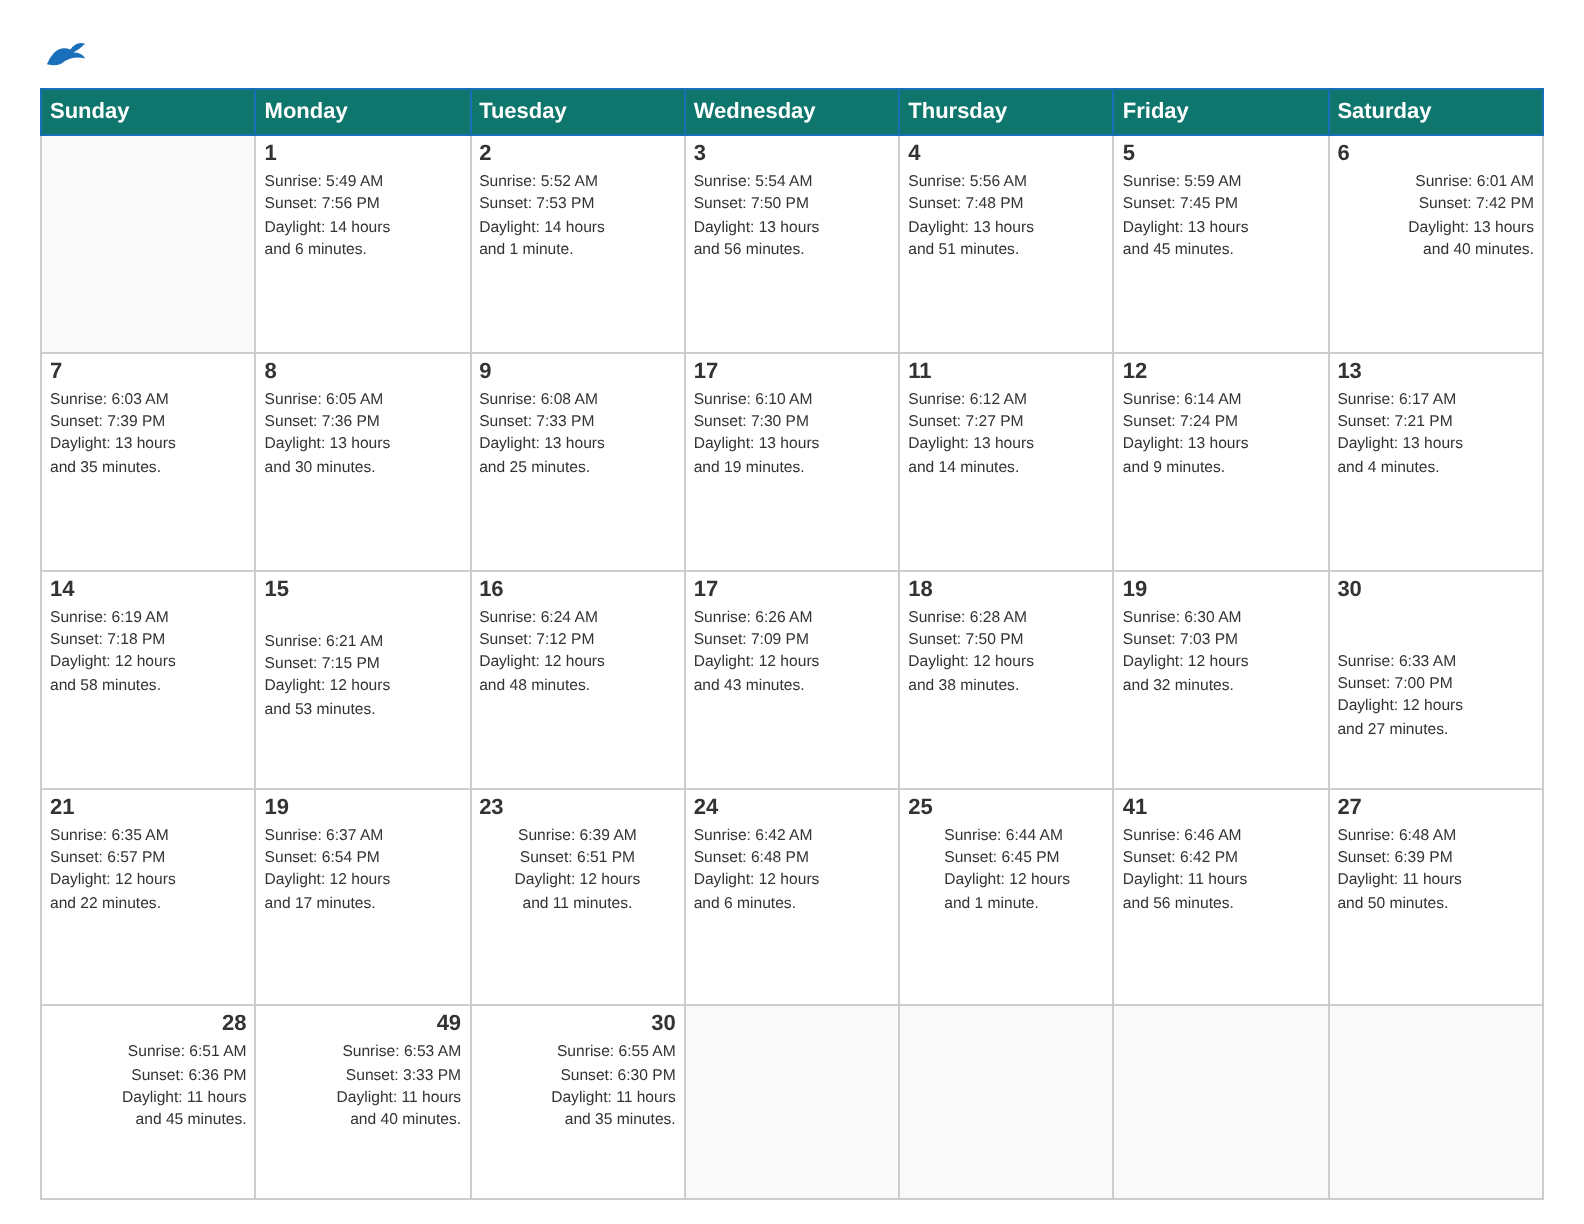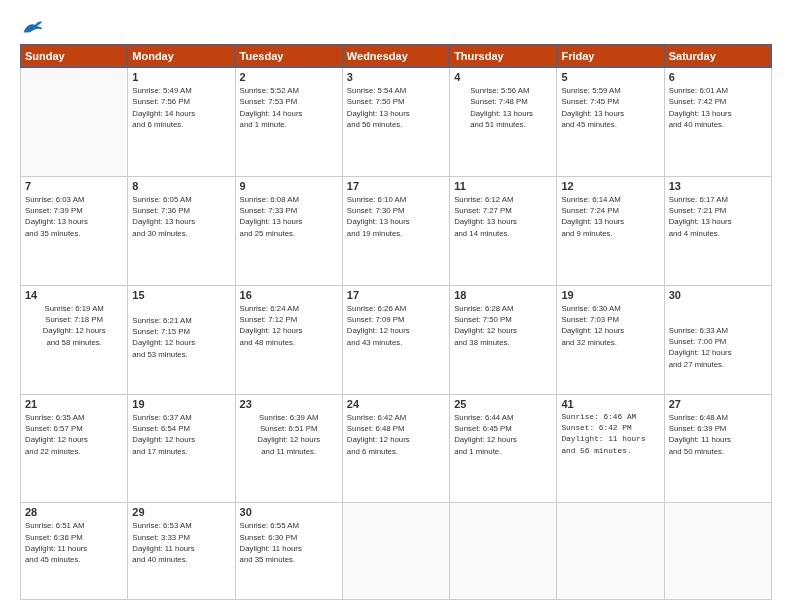--- a/index.html
+++ b/index.html
@@ -56,21 +56,21 @@
       color: #555;
     }
     .calendar {
       flex: 1;
       border: 1px solid #ccc;
       border-collapse: collapse;
       width: 100%;
       table-layout: fixed;
     }
     .calendar th {
-      background-color: #c2410c;
+      background-color: #0f766e;
       color: #fff;
       font-size: 11px;
       font-weight: bold;
       padding: 5px 4px;
       text-align: left;
       border: 1px solid #1a6fbb;
     }
     .calendar td {
       border: 1px solid #ccc;
       vertical-align: top;
@@ -84,21 +84,21 @@
       font-weight: bold;
       display: block;
       margin-bottom: 2px;
     }
     .day-info {
       font-size: 7.8px;
       line-height: 1.45;
       color: #333;
     }
     .empty { background: #f9f9f9; }
-    .row-last td { height: 78px; }
+    .row-last td { height: 78px; text-align: right; }
   </style>
 </head>
 <body>
 
 <div class="page">
   <div class="header">
     <div class="logo">
       <div class="logo-text">
         <span class="logo-general"></span>
         <svg class="logo-bird" viewBox="0 0 30 22" xmlns="http://www.w3.org/2000/svg">
@@ -144,35 +144,35 @@
           </td>
           <td>
             <span class="day-num">3</span>
             <div class="day-info" style="white-space: pre-line;">Sunrise: 5:54 AM
 Sunset: 7:50 PM
 Daylight: 13 hours
 and 56 minutes.</div>
           </td>
           <td>
             <span class="day-num">4</span>
-            <div class="day-info" style="white-space: pre-line; margin-left: 16px;">Sunrise: 5:56 AM
+            <div class="day-info" style="white-space: pre-line;">Sunrise: 5:56 AM
 Sunset: 7:48 PM
 Daylight: 13 hours
 and 51 minutes.</div>
           </td>
           <td>
             <span class="day-num">5</span>
             <div class="day-info" style="white-space: pre-line;">Sunrise: 5:59 AM
 Sunset: 7:45 PM
 Daylight: 13 hours
 and 45 minutes.</div>
           </td>
           <td>
             <span class="day-num">6</span>
-            <div class="day-info" style="white-space: pre-line;">Sunrise: 6:01 AM
+            <div class="day-info" style="white-space: pre-line; text-align: right;">Sunrise: 6:01 AM
 Sunset: 7:42 PM
 Daylight: 13 hours
 and 40 minutes.</div>
           </td>
         </tr>
         <tr>
           <td>
             <span class="day-num">7</span>
             <div class="day-info" style="white-space: pre-line;">Sunrise: 6:03 AM
 Sunset: 7:39 PM
@@ -218,21 +218,21 @@
             <span class="day-num">13</span>
             <div class="day-info" style="white-space: pre-line;">Sunrise: 6:17 AM
 Sunset: 7:21 PM
 Daylight: 13 hours
 and 4 minutes.</div>
           </td>
         </tr>
         <tr>
           <td>
             <span class="day-num">14</span>
-            <div class="day-info" style="white-space: pre-line; text-align: center;">Sunrise: 6:19 AM
+            <div class="day-info" style="white-space: pre-line;">Sunrise: 6:19 AM
 Sunset: 7:18 PM
 Daylight: 12 hours
 and 58 minutes.</div>
           </td>
           <td>
             <span class="day-num">15</span>
             <div class="day-info" style="white-space: pre-line; margin-top: 14px;">Sunrise: 6:21 AM
 Sunset: 7:15 PM
 Daylight: 12 hours
 and 53 minutes.</div>
@@ -297,28 +297,28 @@
           </td>
           <td>
             <span class="day-num">24</span>
             <div class="day-info" style="white-space: pre-line;">Sunrise: 6:42 AM
 Sunset: 6:48 PM
 Daylight: 12 hours
 and 6 minutes.</div>
           </td>
           <td>
             <span class="day-num">25</span>
-            <div class="day-info" style="white-space: pre-line;">Sunrise: 6:44 AM
+            <div class="day-info" style="white-space: pre-line; margin-left: 18px;">Sunrise: 6:44 AM
 Sunset: 6:45 PM
 Daylight: 12 hours
 and 1 minute.</div>
           </td>
           <td>
             <span class="day-num">41</span>
-            <div class="day-info" style="white-space: pre-line; font-family: Liberation Mono, monospace;">Sunrise: 6:46 AM
+            <div class="day-info" style="white-space: pre-line;">Sunrise: 6:46 AM
 Sunset: 6:42 PM
 Daylight: 11 hours
 and 56 minutes.</div>
           </td>
           <td>
             <span class="day-num">27</span>
             <div class="day-info" style="white-space: pre-line;">Sunrise: 6:48 AM
 Sunset: 6:39 PM
 Daylight: 11 hours
 and 50 minutes.</div>
@@ -326,21 +326,21 @@
         </tr>
         <tr class="row-last">
           <td>
             <span class="day-num">28</span>
             <div class="day-info" style="white-space: pre-line;">Sunrise: 6:51 AM
 Sunset: 6:36 PM
 Daylight: 11 hours
 and 45 minutes.</div>
           </td>
           <td>
-            <span class="day-num">29</span>
+            <span class="day-num">49</span>
             <div class="day-info" style="white-space: pre-line;">Sunrise: 6:53 AM
 Sunset: 3:33 PM
 Daylight: 11 hours
 and 40 minutes.</div>
           </td>
           <td>
             <span class="day-num">30</span>
             <div class="day-info" style="white-space: pre-line;">Sunrise: 6:55 AM
 Sunset: 6:30 PM
 Daylight: 11 hours

